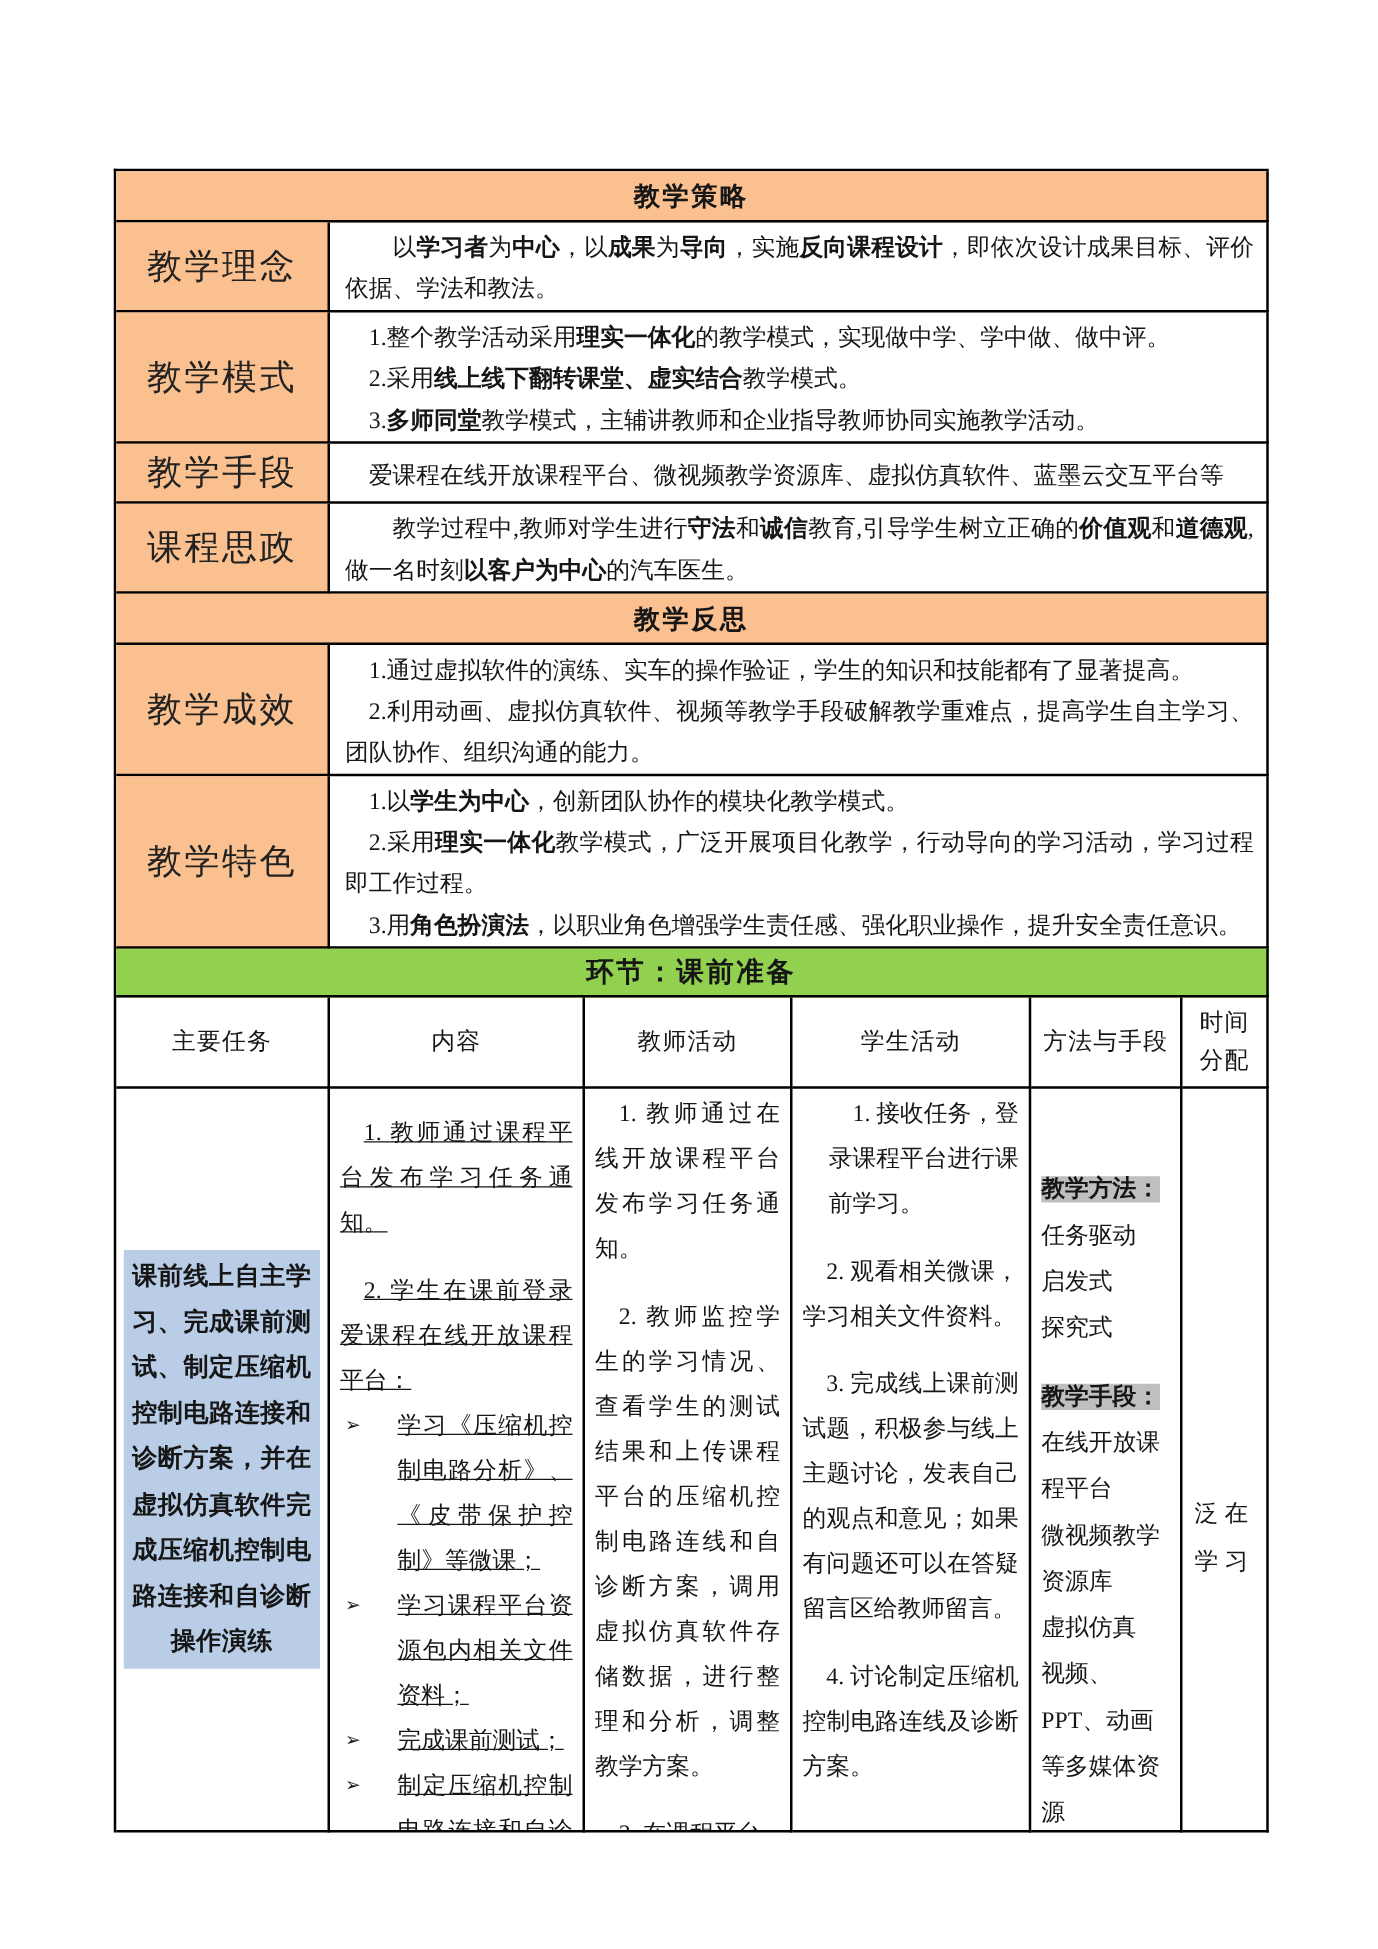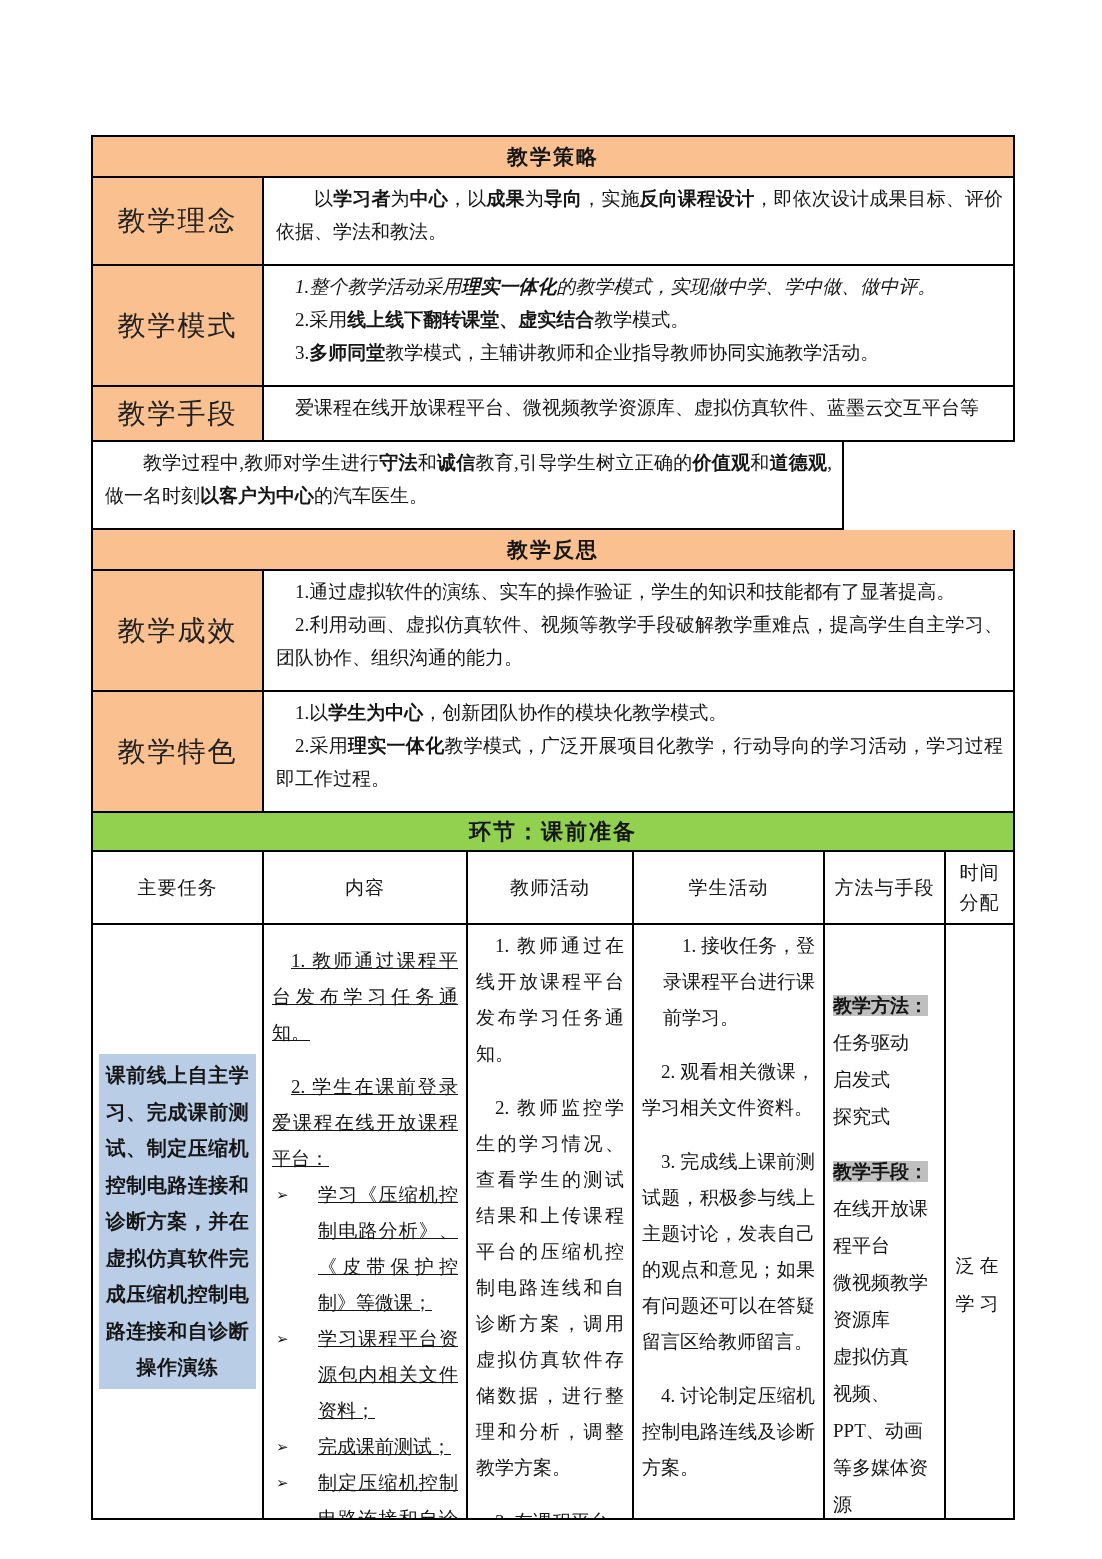--- a/index.html
+++ b/index.html
@@ -27,21 +27,21 @@
     font-weight:bold;font-size:21px;letter-spacing:2px;
   }
   .banner.green{background:var(--green);min-height:39px;font-size:22px;}
   
   .lbl{
     width:171px;background:var(--orange);
     display:flex;align-items:center;justify-content:center;
     font-size:28px;letter-spacing:2px;color:#222;
   }
   .cnt{
-    width:751px;padding:4px 10px 16px 12px;
+    width:751px;padding:4px 10px 0 12px;
     font-size:19px;line-height:33px;
     display:flex;flex-direction:column;justify-content:center;
     text-align:justify;
   }
   .para{margin:0;}
   .b{font-weight:bold;}
   .hl{background:var(--grey);font-weight:bold;}
   
   .r-concept .cell{min-height:61px;}
   .r-mode .cell{min-height:102px;}
@@ -85,32 +85,33 @@
 
     <div class="row r-concept">
       <div class="cell lbl">教学理念</div>
       <div class="cell cnt">
           <div class="para" style="text-indent: 2em;"><span>以</span><span class="b">学习者</span><span>为</span><span class="b">中心</span><span>，以</span><span class="b">成果</span><span>为</span><span class="b">导向</span><span>，实施</span><span class="b">反向课程设计</span><span>，即依次设计成果目标、评价依据、学法和教法。</span></div>
         </div>
     </div>
     <div class="row r-mode">
       <div class="cell lbl">教学模式</div>
       <div class="cell cnt">
-          <div class="para" style="text-indent: 1em; font-style: italic;"><span>1.整个教学活动采用</span><span class="b">理实一体化</span><span>的教学模式，实现做中学、学中做、做中评。</span></div>
+          <div class="para" style="text-indent: 1em;"><span>1.整个教学活动采用</span><span class="b">理实一体化</span><span>的教学模式，实现做中学、学中做、做中评。</span></div>
           <div class="para" style="text-indent: 1em;"><span>2.采用</span><span class="b">线上线下翻转课堂、虚实结合</span><span>教学模式。</span></div>
           <div class="para" style="text-indent: 1em;"><span>3.</span><span class="b">多师同堂</span><span>教学模式，主辅讲教师和企业指导教师协同实施教学活动。</span></div>
         </div>
     </div>
     <div class="row r-means">
       <div class="cell lbl">教学手段</div>
       <div class="cell cnt">
           <div class="para" style="text-indent: 1em;"><span>爱课程在线开放课程平台、微视频教学资源库、虚拟仿真软件、蓝墨云交互平台等</span></div>
         </div>
     </div>
     <div class="row r-ideology">
+      <div class="cell lbl">课程思政</div>
       <div class="cell cnt">
           <div class="para" style="text-indent: 2em;"><span>教学过程中,教师对学生进行</span><span class="b">守法</span><span>和</span><span class="b">诚信</span><span>教育,引导学生树立正确的</span><span class="b">价值观</span><span>和</span><span class="b">道德观</span><span>,做一名时刻</span><span class="b">以客户为中心</span><span>的汽车医生。</span></div>
         </div>
     </div>
 
     <div class="row">
       <div class="cell banner">教学反思</div>
     </div>
 
     <div class="row r-effect">
@@ -118,20 +119,21 @@
       <div class="cell cnt">
           <div class="para" style="text-indent: 1em;"><span>1.通过虚拟软件的演练、实车的操作验证，学生的知识和技能都有了显著提高。</span></div>
           <div class="para" style="text-indent: 1em;"><span>2.利用动画、虚拟仿真软件、视频等教学手段破解教学重难点，提高学生自主学习、团队协作、组织沟通的能力。</span></div>
         </div>
     </div>
     <div class="row r-feature">
       <div class="cell lbl">教学特色</div>
       <div class="cell cnt">
           <div class="para" style="text-indent: 1em;"><span>1.以</span><span class="b">学生为中心</span><span>，创新团队协作的模块化教学模式。</span></div>
           <div class="para" style="text-indent: 1em;"><span>2.采用</span><span class="b">理实一体化</span><span>教学模式，广泛开展项目化教学，行动导向的学习活动，学习过程即工作过程。</span></div>
+          <div class="para" style="text-indent: 1em;"><span>3.用</span><span class="b">角色扮演法</span><span>，以职业角色增强学生责任感、强化职业操作，提升安全责任意识。</span></div>
         </div>
     </div>
 
     <div class="row">
       <div class="cell banner green">环节：课前准备</div>
     </div>
 
     <div class="row">
       <div class="cell hc w1">主要任务</div>
       <div class="cell hc w2">内容</div>

